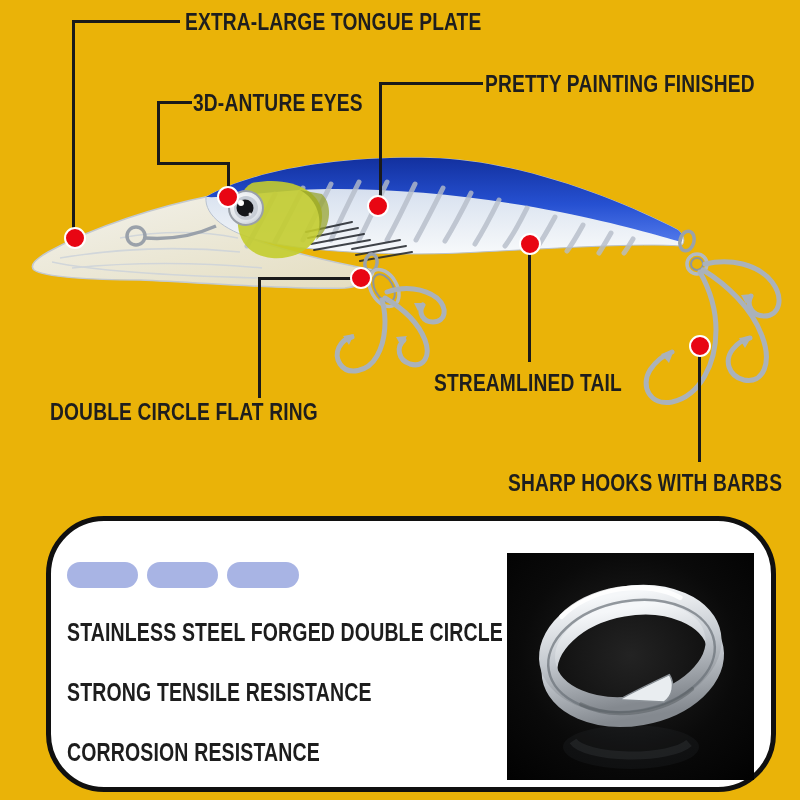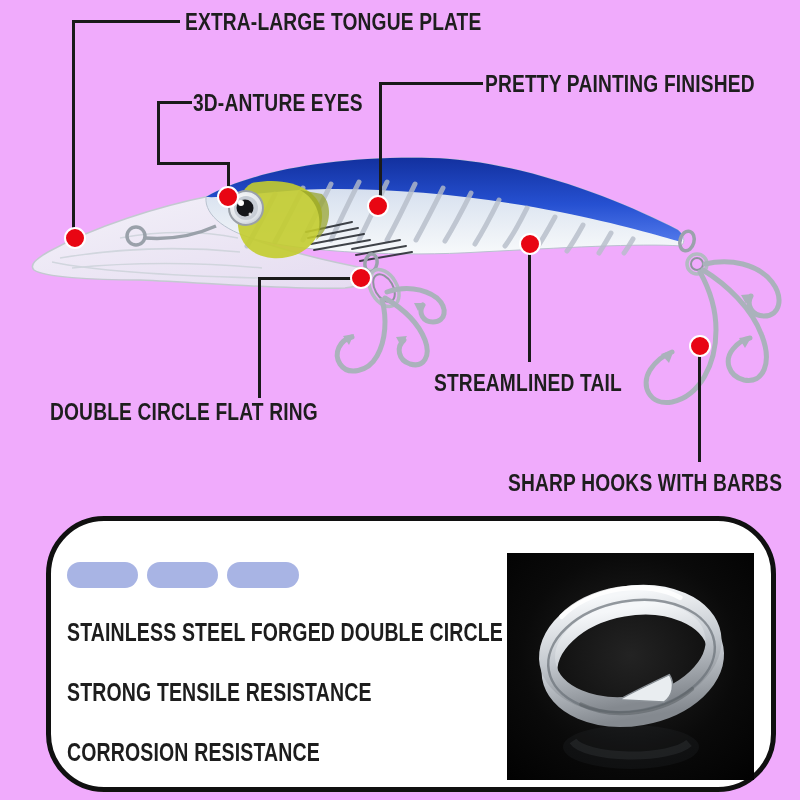--- a/index.html
+++ b/index.html
@@ -1,16 +1,16 @@
 <!DOCTYPE html>
 <html><head>
 <meta charset="utf-8">
 <style>
   html,body{margin:0;padding:0;background:#ffffff;}
-  .stage{position:relative;width:800px;height:800px;background:#f0abfc;overflow:hidden;
+  .stage{position:relative;width:800px;height:800px;background:#eab308;overflow:hidden;
          font-family:"Liberation Sans",sans-serif;}
   .lure-svg{position:absolute;left:0;top:0;}
   .cline{position:absolute;background:#1a1a1a;}
   .dot{position:absolute;width:22px;height:22px;border-radius:50%;background:#e80613;
        border:2px solid #ffffff;box-sizing:border-box;z-index:5;}
   .clabel{position:absolute;font-size:24px;font-weight:700;color:#1e1e1e;line-height:26px;
           white-space:nowrap;transform:scaleX(0.8);transform-origin:0 50%;letter-spacing:.2px;}
   .panel{position:absolute;left:46px;top:516px;width:730px;height:276px;box-sizing:border-box;
          border:5px solid #101010;border-radius:58px;background:#ffffff;}
   .pill{position:absolute;height:26px;border-radius:13px;background:#a8b4e4;}

